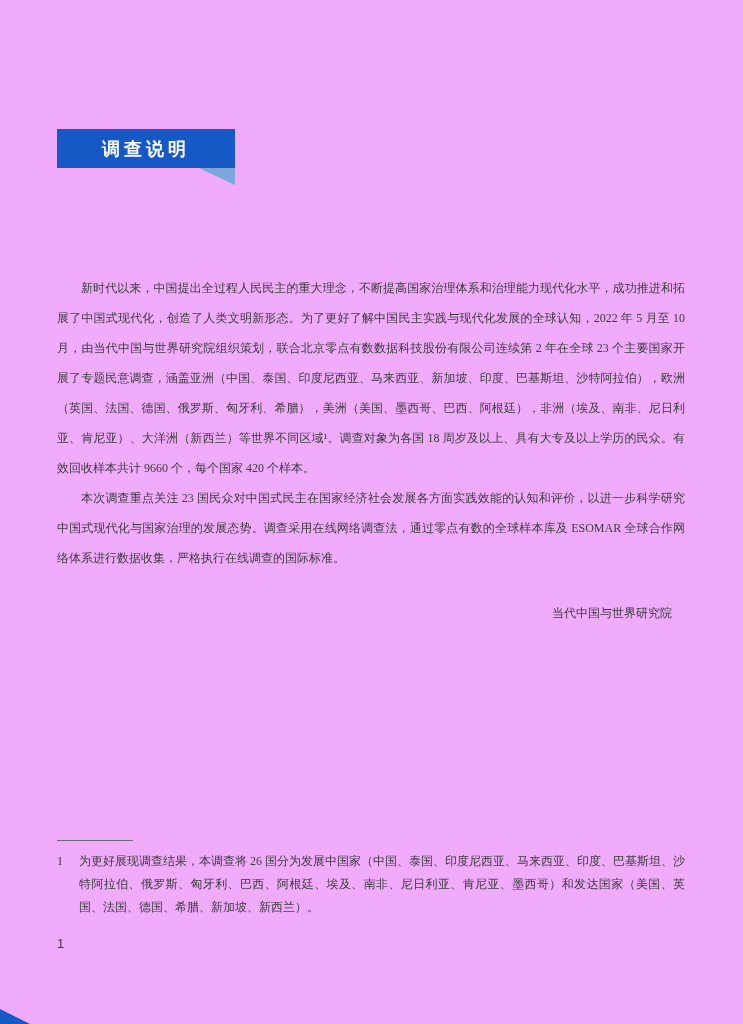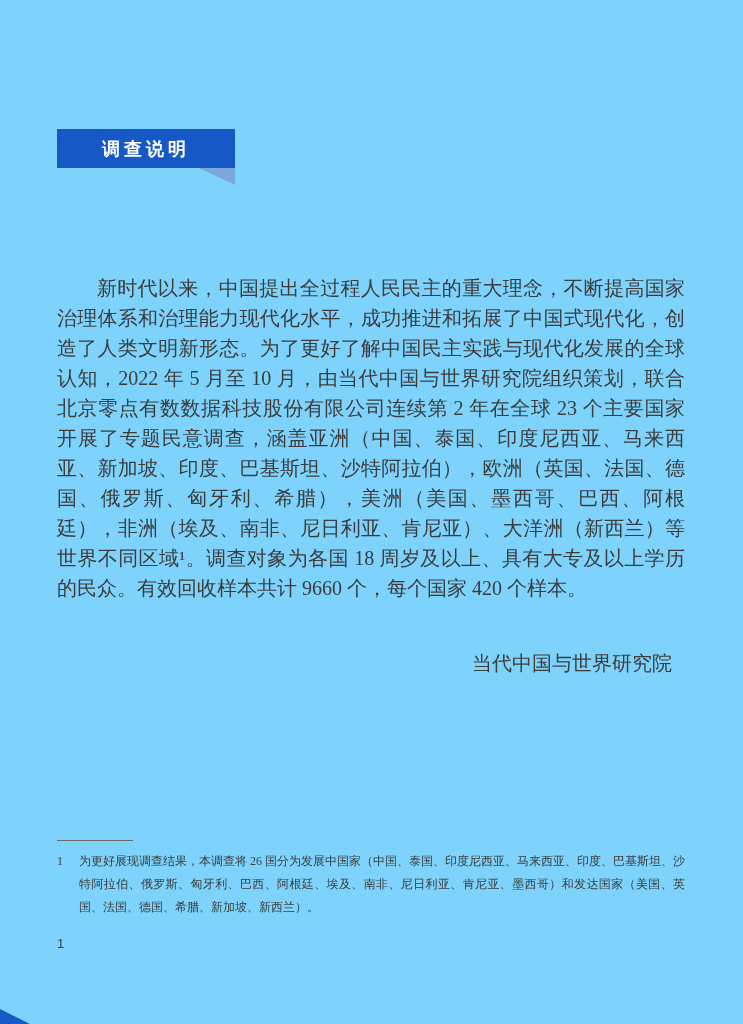--- a/index.html
+++ b/index.html
@@ -4,21 +4,21 @@
 <style>
   html, body {
     margin: 0;
     padding: 0;
     background: #ffffff;
   }
   .page {
     position: relative;
     width: 743px;
     height: 1024px;
-    background: #7dd3fc;
+    background: #f0abfc;
     overflow: hidden;
     font-family: "Liberation Serif", "DejaVu Serif", serif;
     color: #3c3c3c;
   }
 
   
   .banner {
     position: absolute;
     left: 57px;
     top: 129px;
@@ -45,31 +45,31 @@
     border-top: 17px solid #7aa7dc;
     border-left: 36px solid transparent;
   }
 
   
   .content {
     position: absolute;
     left: 57px;
     top: 273px;
     width: 628px;
-    font-size: 20px;
+    font-size: 12px;
     line-height: 30px;
     text-align: justify;
   }
   .para {
     margin: 0;
     text-indent: 2em;
   }
 
   .signature {
-    margin-top: 44px;
+    margin-top: 24px;
     text-align: right;
     line-height: 32px;
   }
   .sig-org   { padding-right: 13px; }
   .sig-date  { padding-right: 46px; }
 
   
   .footnote-area {
     position: absolute;
     left: 57px;
@@ -122,20 +122,21 @@
 
 <div class="page">
 
   <div class="banner">
     <span class="banner-label">调查说明</span>
   </div>
   <div class="banner-fold"></div>
 
   <div class="content">
     <p class="para">新时代以来，中国提出全过程人民民主的重大理念，不断提高国家治理体系和治理能力现代化水平，成功推进和拓展了中国式现代化，创造了人类文明新形态。为了更好了解中国民主实践与现代化发展的全球认知，2022 年 5 月至 10 月，由当代中国与世界研究院组织策划，联合北京零点有数数据科技股份有限公司连续第 2 年在全球 23 个主要国家开展了专题民意调查，涵盖亚洲（中国、泰国、印度尼西亚、马来西亚、新加坡、印度、巴基斯坦、沙特阿拉伯），欧洲（英国、法国、德国、俄罗斯、匈牙利、希腊），美洲（美国、墨西哥、巴西、阿根廷），非洲（埃及、南非、尼日利亚、肯尼亚）、大洋洲（新西兰）等世界不同区域¹。调查对象为各国 18 周岁及以上、具有大专及以上学历的民众。有效回收样本共计 9660 个，每个国家 420 个样本。</p>
+    <p class="para">本次调查重点关注 23 国民众对中国式民主在国家经济社会发展各方面实践效能的认知和评价，以进一步科学研究中国式现代化与国家治理的发展态势。调查采用在线网络调查法，通过零点有数的全球样本库及 ESOMAR 全球合作网络体系进行数据收集，严格执行在线调查的国际标准。</p>
 
     <div class="signature">
       <div class="sig-org">当代中国与世界研究院</div>
     </div>
   </div>
 
   <div class="footnote-area">
     <div class="footnote-rule"></div>
     <div class="footnote">
       <span class="fn-marker">1</span>

